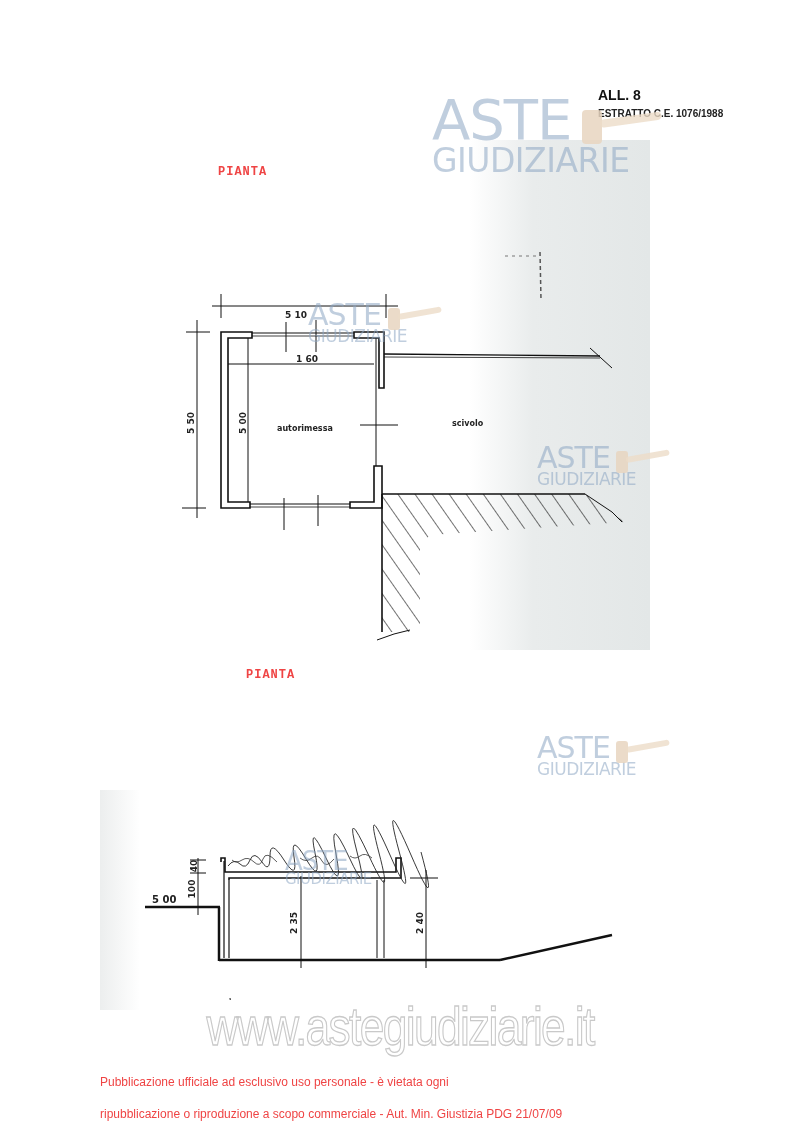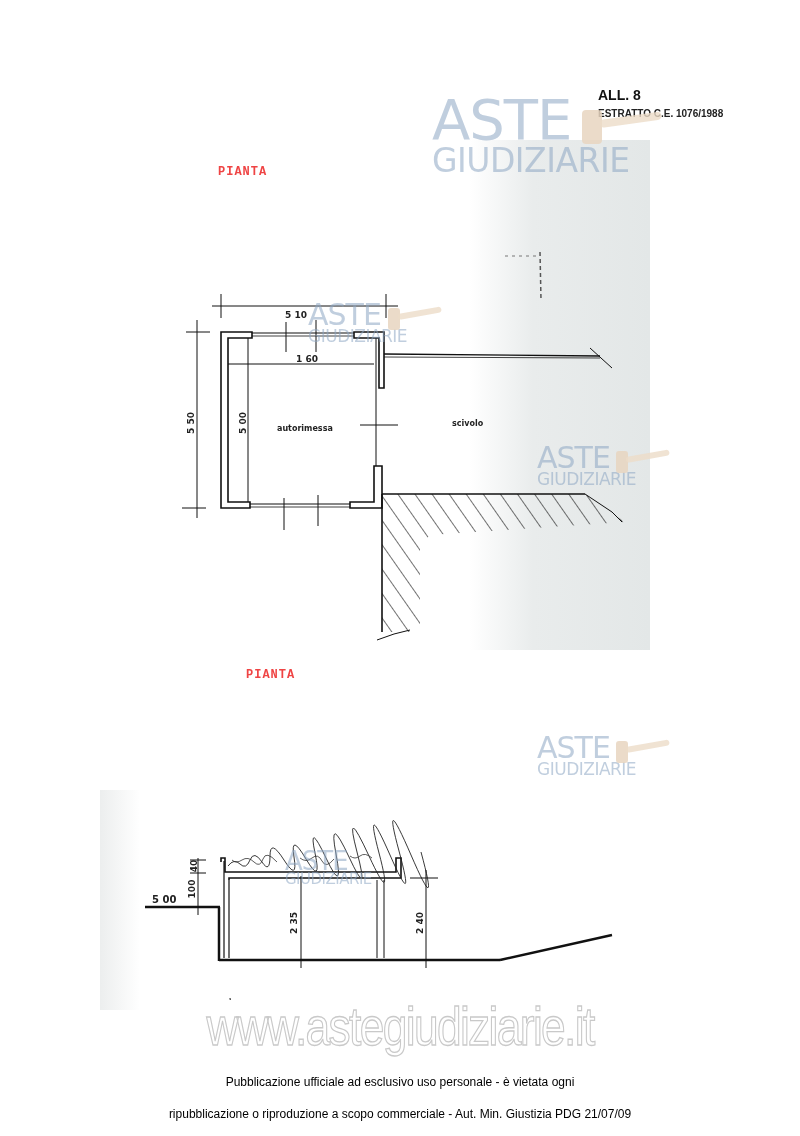--- a/index.html
+++ b/index.html
@@ -8,21 +8,21 @@
     .bg-gray { position: absolute; background: linear-gradient(90deg, rgba(235,238,238,0) 0%, #e9ecec 35%, #e3e7e7 100%); }
     .header-all { left: 598px; top: 87px; font-weight: bold; font-size: 14px; color: #111; }
     .header-estratto { left: 598px; top: 108px; font-weight: bold; font-size: 10px; color: #222; }
     .section-title { font-family: Liberation Mono, monospace; font-weight: bold; font-size: 12px; color: #ef4444; letter-spacing: 1px; }
     .wm { font-family: "DejaVu Sans", sans-serif; color: rgba(140,165,195,0.55); line-height: 1; }
     .wm .big { display: block; font-weight: normal; letter-spacing: -1px; }
     .wm .small { display: block; letter-spacing: -0.5px; }
     .dimtext { font-family: "DejaVu Sans", sans-serif; font-weight: bold; font-size: 9px; color: #222; }
     .roomlabel { font-family: "DejaVu Sans", sans-serif; font-weight: bold; font-size: 8px; color: #222; }
     .url-wm { left: 160px; top: 995px; width: 480px; text-align: center; font-family: "Liberation Sans", sans-serif; font-size: 54px; letter-spacing: -2px; color: #ffffff; -webkit-text-stroke: 1.3px #c9c9c9; transform: scaleX(0.82); transform-origin: center; }
-    .footer { left: 100px; width: 600px; text-align: center; font-size: 12px; color: #000000; }
+    .footer { left: 100px; width: 600px; text-align: left; font-size: 12px; color: #ef4444; }
   </style>
 </head>
 <body>
 
 <div class="bg-gray" style="left:470px; top:140px; width:180px; height:510px;"></div>
 <div class="abs" style="left:100px; top:790px; width:40px; height:220px; background: linear-gradient(90deg, #eceeee, rgba(255,255,255,0));"></div>
 
 <div class="abs header-all">ALL. 8</div>
 <div class="abs header-estratto">ESTRATTO C.E. 1076/1988</div>
 

